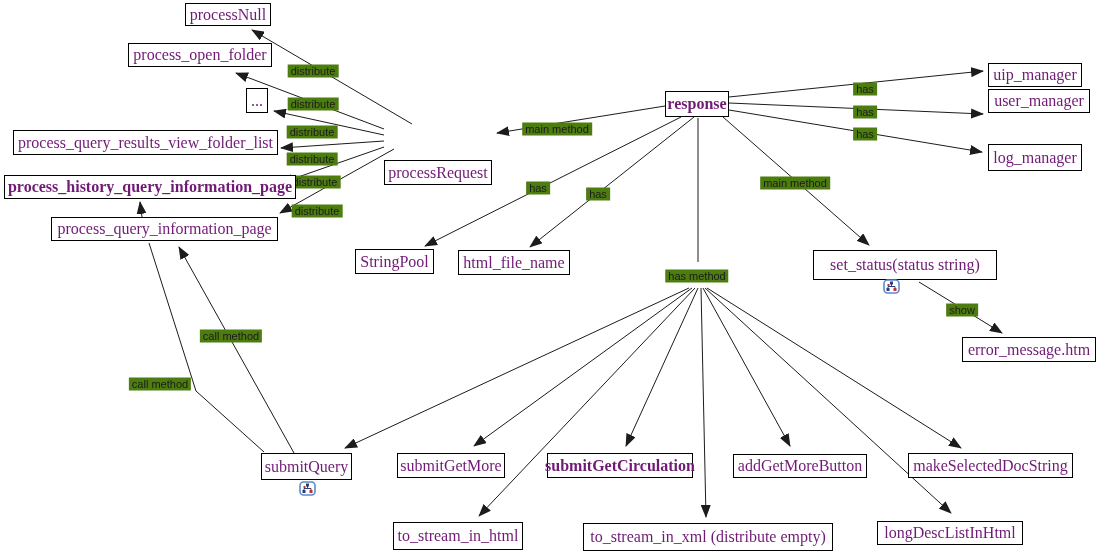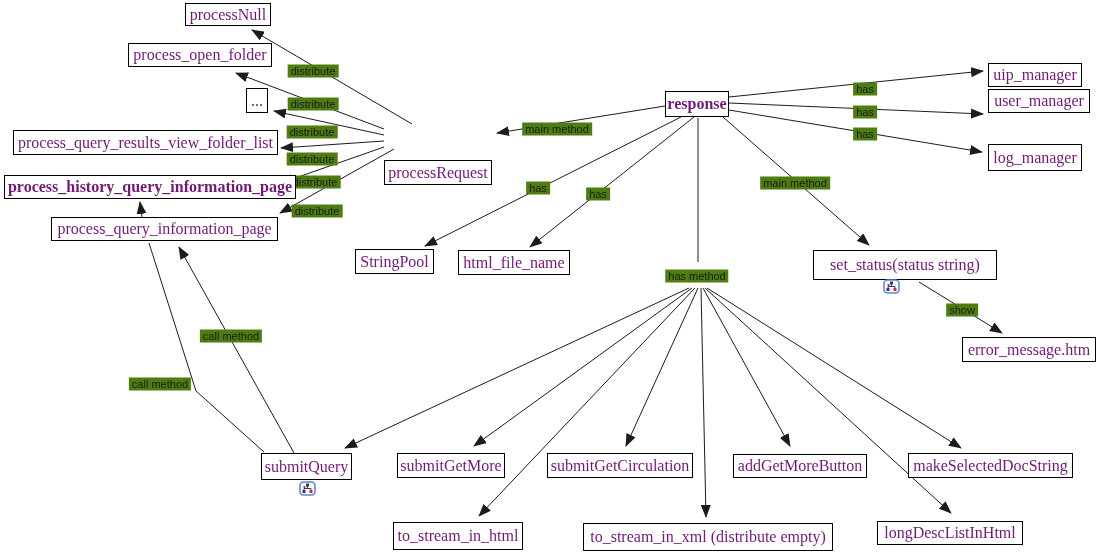--- a/index.html
+++ b/index.html
@@ -112,20 +112,20 @@
           <line x1="8.5" y1="5" x2="8.5" y2="7.5" stroke="#2f3d73" stroke-width="1"></line>
           <line x1="5" y1="7.5" x2="12" y2="7.5" stroke="#2f3d73" stroke-width="1"></line>
           <line x1="5" y1="7.5" x2="5" y2="9" stroke="#2f3d73" stroke-width="1"></line>
           <line x1="12" y1="7.5" x2="12" y2="9" stroke="#2f3d73" stroke-width="1"></line>
           <rect x="7" y="2.5" width="3" height="3" fill="#2f3d73"></rect>
           <rect x="4.5" y="5" width="2" height="2" fill="#c03030"></rect>
           <rect x="3.5" y="9" width="3" height="3" fill="#2f3d73"></rect>
           <rect x="10.5" y="9" width="3" height="3" fill="#c03030"></rect>
         </svg></div>
       <div class="node" style="left: 397px; top: 453px; width: 108px; height: 25px;">submitGetMore</div>
-      <div class="node" style="left: 547px; top: 453px; width: 146px; height: 25px;">submitGetCirculation</div>
+      <div class="node" style="left: 547px; top: 453px; width: 146px; height: 25px; font-weight: bold;">submitGetCirculation</div>
       <div class="node" style="left: 733px; top: 454px; width: 134px; height: 24px;">addGetMoreButton</div>
       <div class="node" style="left: 908px; top: 453px; width: 165px; height: 25px;">makeSelectedDocString</div>
       <div class="node" style="left: 393px; top: 522px; width: 130px; height: 28px;">to_stream_in_html</div>
       <div class="node" style="left: 583px; top: 523px; width: 250px; height: 28px;">to_stream_in_xml (distribute empty)</div>
       <div class="node" style="left: 877px; top: 521px; width: 146px; height: 24px;">longDescListInHtml</div>
     </div>
 </div>
 
 </body></html>

